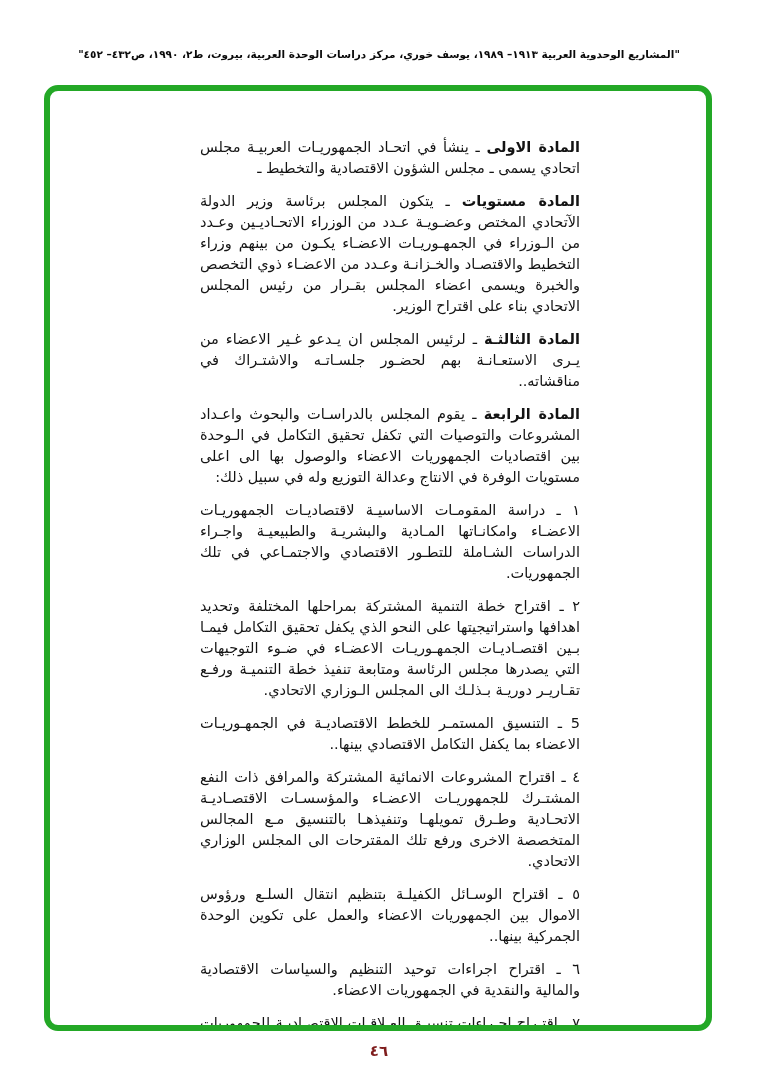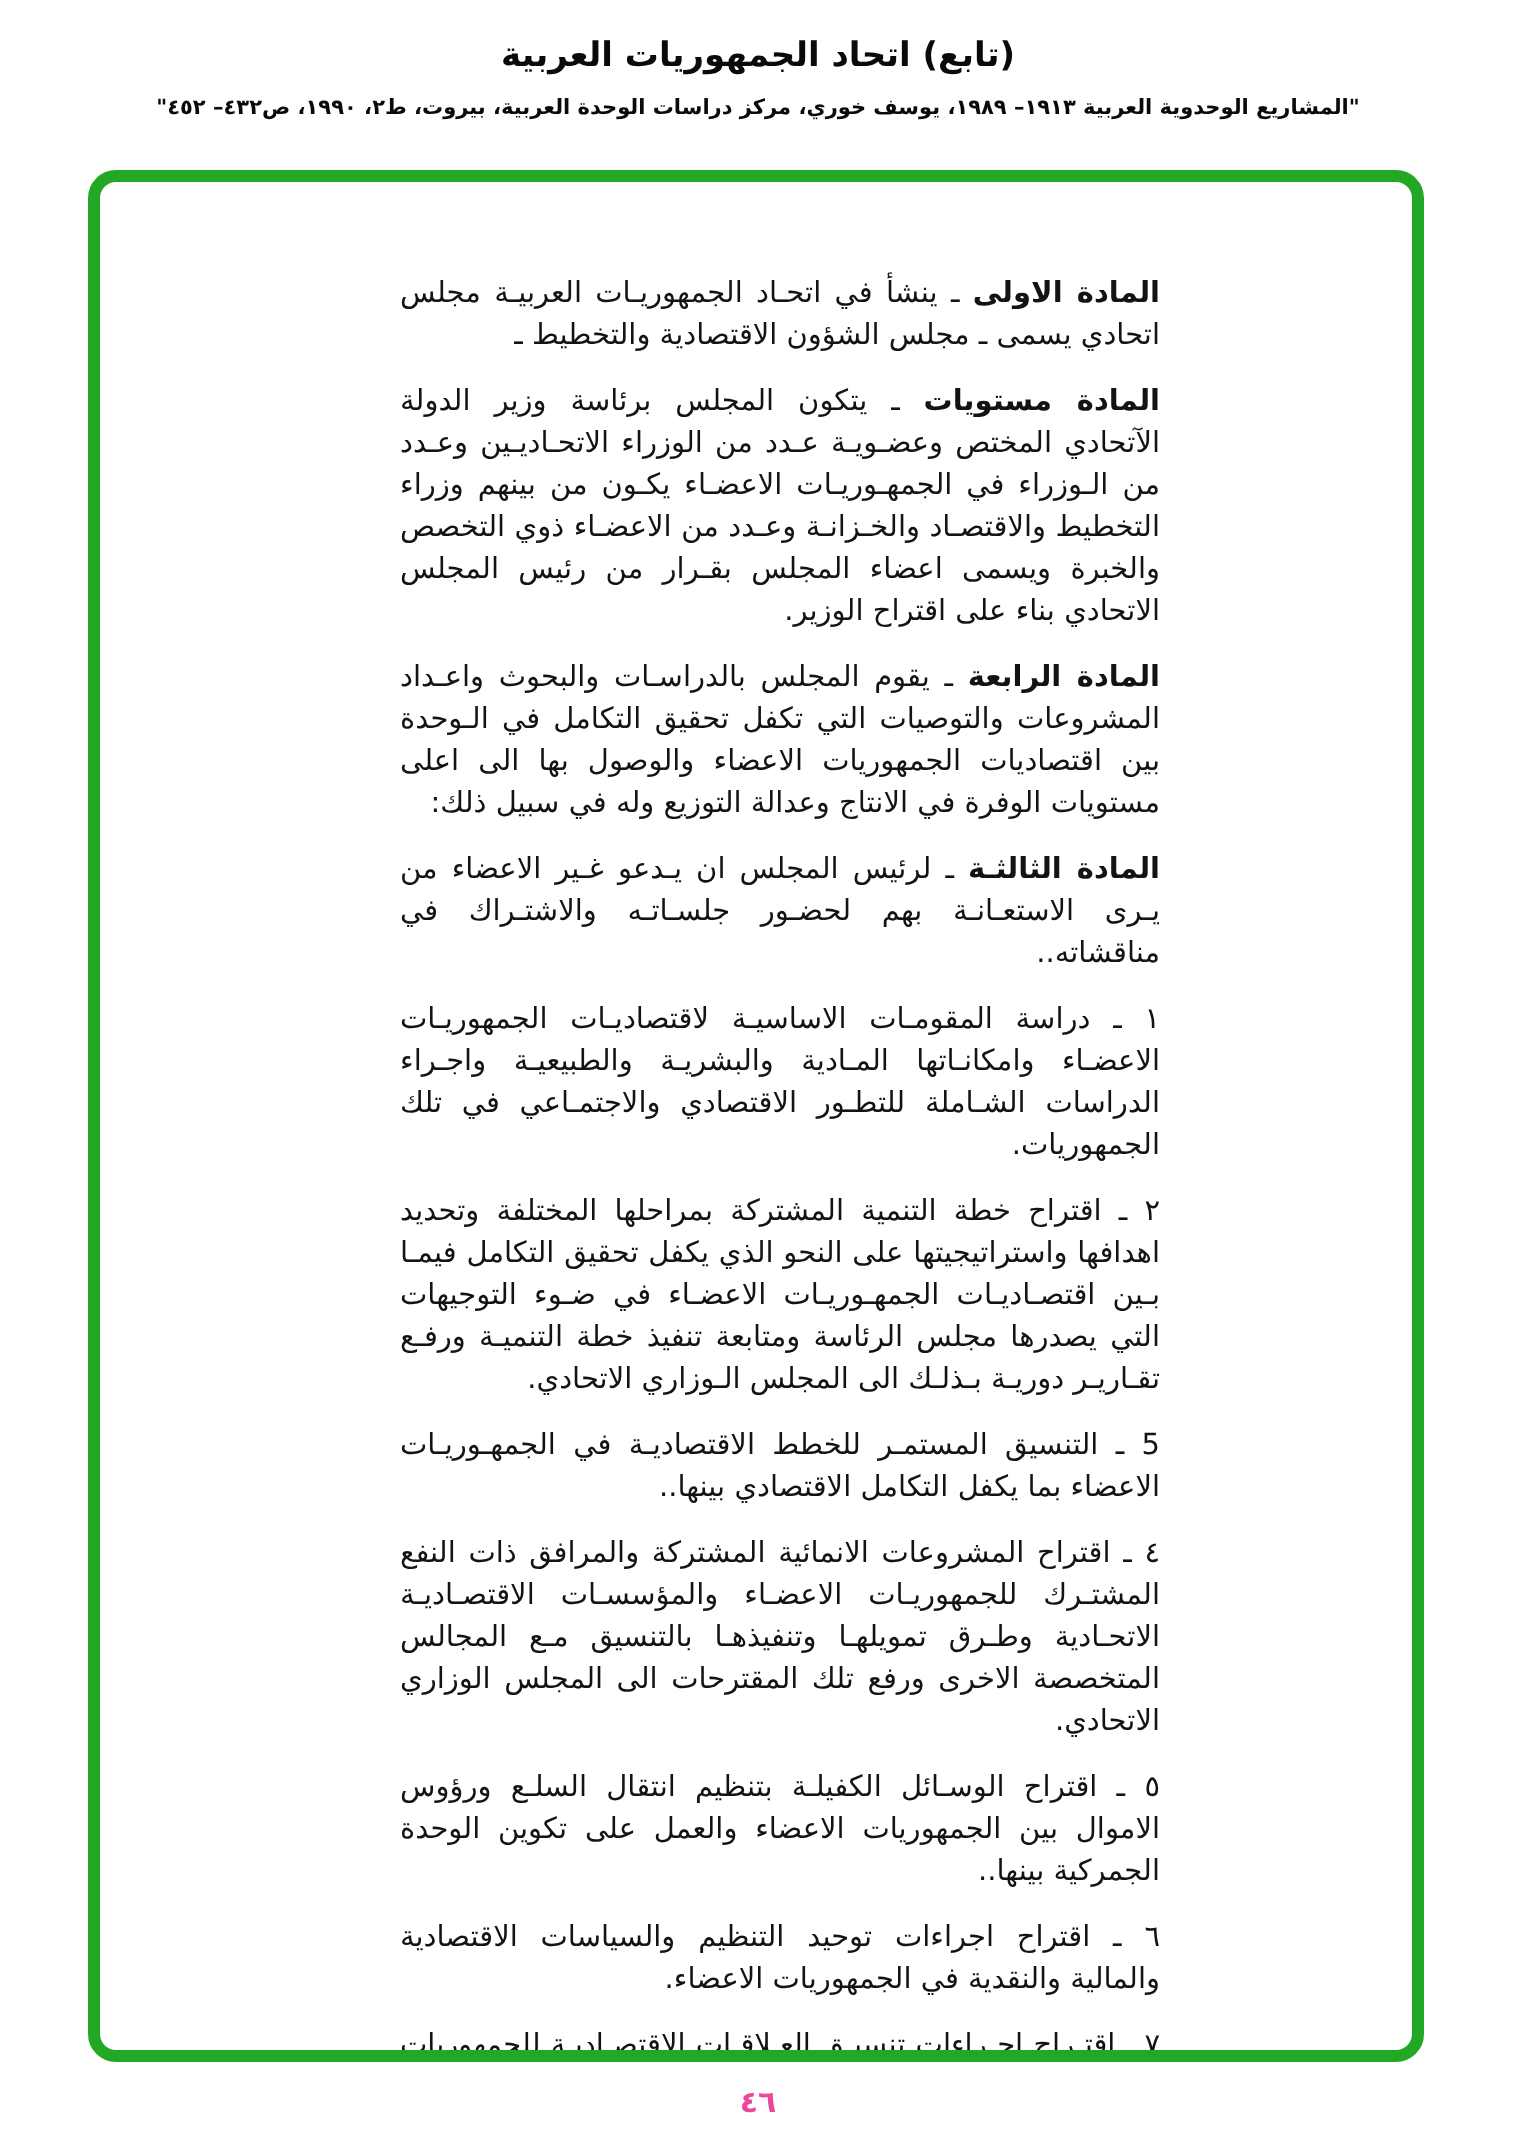--- a/index.html
+++ b/index.html
@@ -75,42 +75,41 @@
     font-weight: bold;
   }
   .page-number {
     position: absolute;
     top: 1042px;
     left: 0;
     width: 758px;
     text-align: center;
     font-weight: bold;
     font-size: 15px;
-    color: #ec4899;
+    color: #7f1d1d;
   }
 </style>
 </head>
 <body>
 
 <div class="page">
 
-  <div class="doc-title">(تابع) اتحاد الجمهوريات العربية</div>
 
   <div class="source-line">"المشاريع الوحدوية العربية ١٩١٣– ١٩٨٩، يوسف خوري، مركز دراسات الوحدة العربية، بيروت، ط٢، ١٩٩٠، ص٤٣٢– ٤٥٢"</div>
 
   <div class="green-frame">
     <div class="text-column">
 
       <p><span class="article-label">المادة الاولى</span><span> ـ ينشأ في اتحـاد الجمهوريـات العربيـة مجلس اتحادي يسمى ـ مجلس الشؤون الاقتصادية والتخطيط ـ</span></p>
 
       <p><span class="article-label">المادة مستويات</span><span> ـ يتكون المجلس برئاسة وزير الدولة الآتحادي المختص وعضـويـة عـدد من الوزراء الاتحـاديـين وعـدد من الـوزراء في الجمهـوريـات الاعضـاء يكـون من بينهم وزراء التخطيط والاقتصـاد والخـزانـة وعـدد من الاعضـاء ذوي التخصص والخبرة ويسمى اعضاء المجلس بقـرار من رئيس المجلس الاتحادي بناء على اقتراح الوزير.</span></p>
 
+      <p><span class="article-label">المادة الثالثـة</span><span> ـ لرئيس المجلس ان يـدعو غـير الاعضاء من يـرى الاستعـانـة بهم لحضـور جلسـاتـه والاشتـراك في مناقشاته..</span></p>
+
       <p><span class="article-label">المادة الرابعة</span><span> ـ يقوم المجلس بالدراسـات والبحوث واعـداد المشروعات والتوصيات التي تكفل تحقيق التكامل في الـوحدة بين اقتصاديات الجمهوريات الاعضاء والوصول بها الى اعلى مستويات الوفرة في الانتاج وعدالة التوزيع وله في سبيل ذلك:</span></p>
-
-      <p><span class="article-label">المادة الثالثـة</span><span> ـ لرئيس المجلس ان يـدعو غـير الاعضاء من يـرى الاستعـانـة بهم لحضـور جلسـاتـه والاشتـراك في مناقشاته..</span></p>
 
       <p>١ ـ دراسة المقومـات الاساسيـة لاقتصاديـات الجمهوريـات الاعضـاء وامكانـاتها المـادية والبشريـة والطبيعيـة واجـراء الدراسات الشـاملة للتطـور الاقتصادي والاجتمـاعي في تلك الجمهوريات.</p>
       <p>٢ ـ اقتراح خطة التنمية المشتركة بمراحلها المختلفة وتحديد اهدافها واستراتيجيتها على النحو الذي يكفل تحقيق التكامل فيمـا بـين اقتصـاديـات الجمهـوريـات الاعضـاء في ضـوء التوجيهات التي يصدرها مجلس الرئاسة ومتابعة تنفيذ خطة التنميـة ورفـع تقـاريـر دوريـة بـذلـك الى المجلس الـوزاري الاتحادي.</p>
       <p>5 ـ التنسيق المستمـر للخطط الاقتصاديـة في الجمهـوريـات الاعضاء بما يكفل التكامل الاقتصادي بينها..</p>
       <p>٤ ـ اقتراح المشروعات الانمائية المشتركة والمرافق ذات النفع المشتـرك للجمهوريـات الاعضـاء والمؤسسـات الاقتصـاديـة الاتحـادية وطـرق تمويلهـا وتنفيذهـا بالتنسيق مـع المجالس المتخصصة الاخرى ورفع تلك المقترحات الى المجلس الوزاري الاتحادي.</p>
       <p>٥ ـ اقتراح الوسـائل الكفيلـة بتنظيم انتقال السلـع ورؤوس الاموال بين الجمهوريات الاعضاء والعمل على تكوين الوحدة الجمركية بينها..</p>
       <p>٦ ـ اقتراح اجراءات توحيد التنظيم والسياسات الاقتصادية والمالية والنقدية في الجمهوريات الاعضاء.</p>
       <p>٧ ـ اقتـراح اجـراءات تنسيـق العـلاقـات الاقتصـاديـة للجمهوريات الاعضاء مع الدول العربية الاخرى ومـع العالم الخـارجي وتنسيق التعـاون مـع المنظمـات الاقتصـاديـة والاجتماعية والمالية والاقليمية والدولية..</p>
 
     </div>

